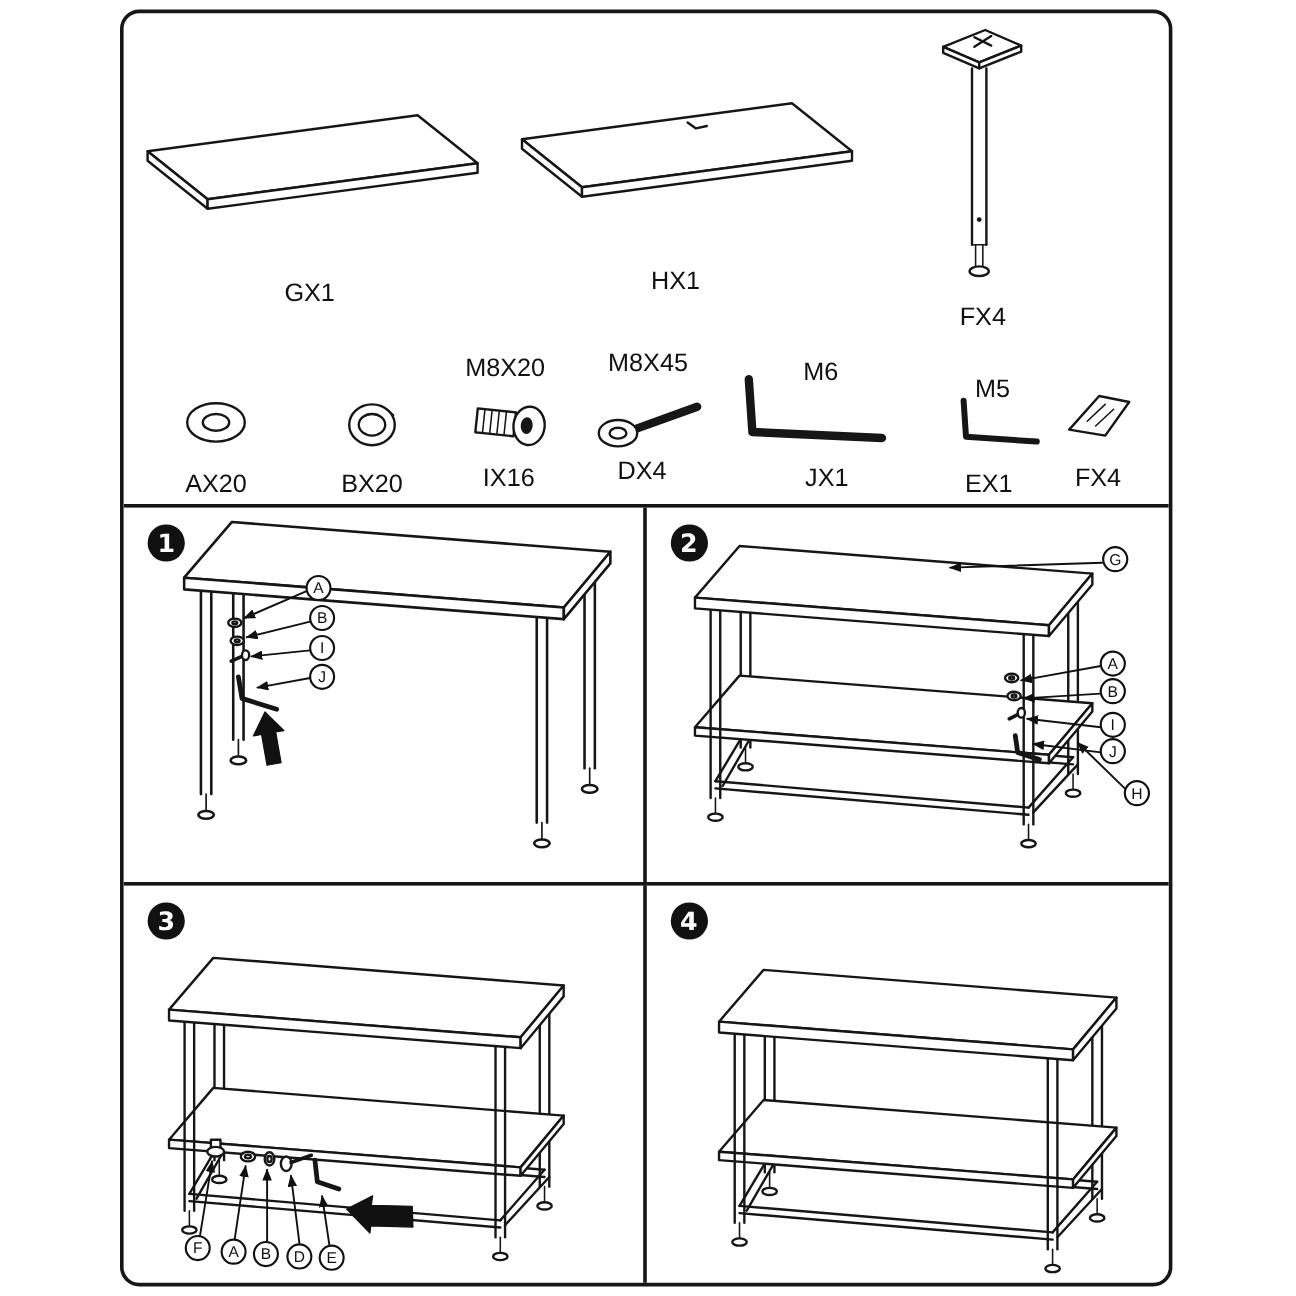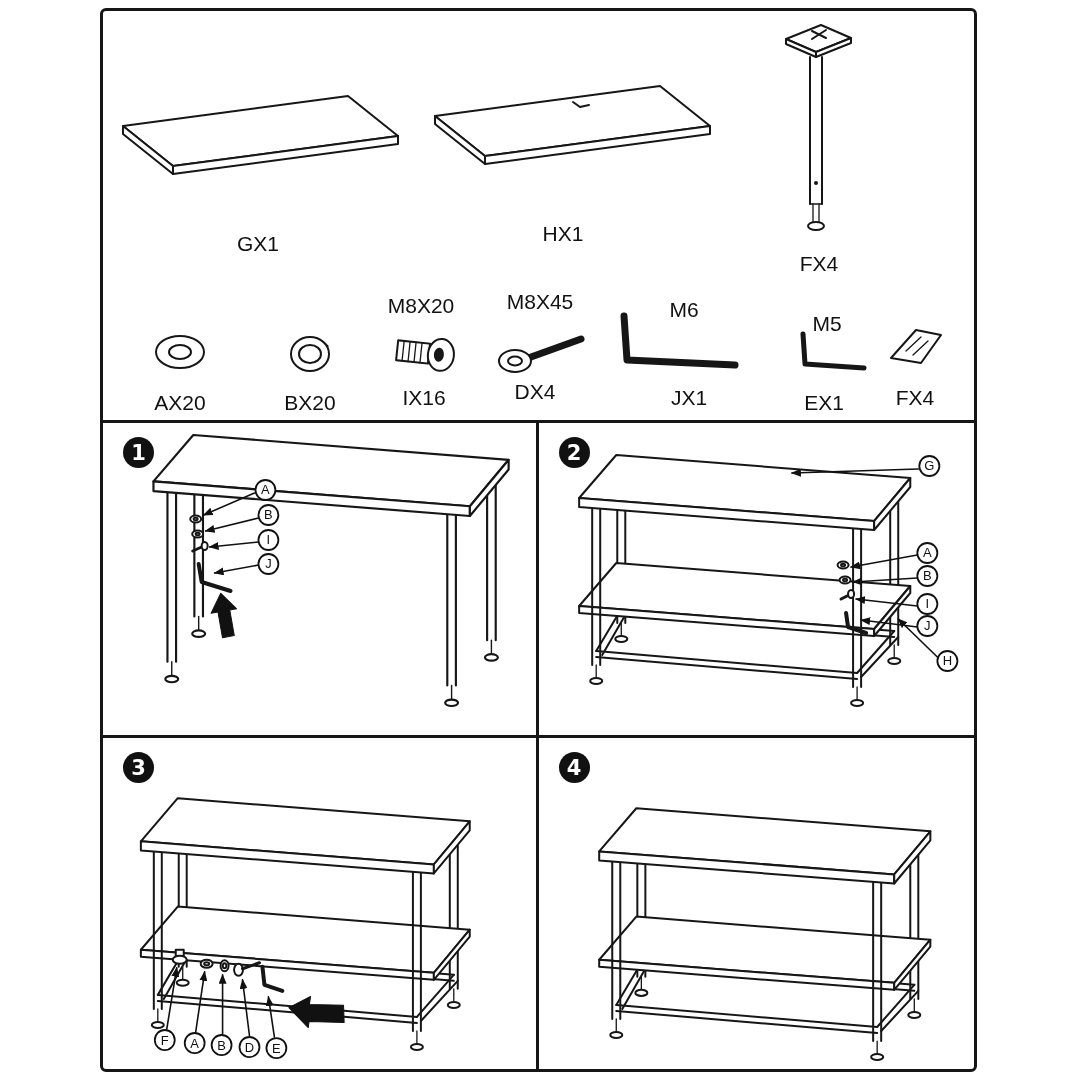--- a/index.html
+++ b/index.html
@@ -1,19 +1,19 @@
 <!DOCTYPE html>
 <html><head>
 <meta charset="utf-8">
 <style>
   * { margin:0; padding:0; box-sizing:border-box; }
   html,body { width:1080px; height:1080px; background:#fff; font-family:"Liberation Sans", sans-serif; }
   .sheet { position:relative; width:1080px; height:1080px; background:#fff; }
   .frame { position:absolute; left:100px; top:8px; width:877px; height:1064px;
-           border:3px solid #161616; border-radius:6px; overflow:hidden; background:#fff; }
+           border:3px solid #161616; border-radius:16px; overflow:hidden; background:#fff; }
   .parts { height:412px; border-bottom:3px solid #161616; }
   .parts svg { display:block; width:100%; height:406px; }
   .steps { display:grid; grid-template-columns:1fr 1fr; grid-template-rows:315px 1fr; height:646px; }
   .cell { position:relative; }
   .cell.bb { border-bottom:3px solid #161616; }
   .cell.br { border-right:3px solid #161616; }
   .cell svg { display:block; width:100%; height:100%; }
   .badge { position:absolute; left:20px; top:14px; width:31px; height:31px; border-radius:50%;
            background:#111; color:#fff; display:flex; align-items:center; justify-content:center;
            font-size:21px; font-weight:bold; font-family:"DejaVu Sans", sans-serif; }

